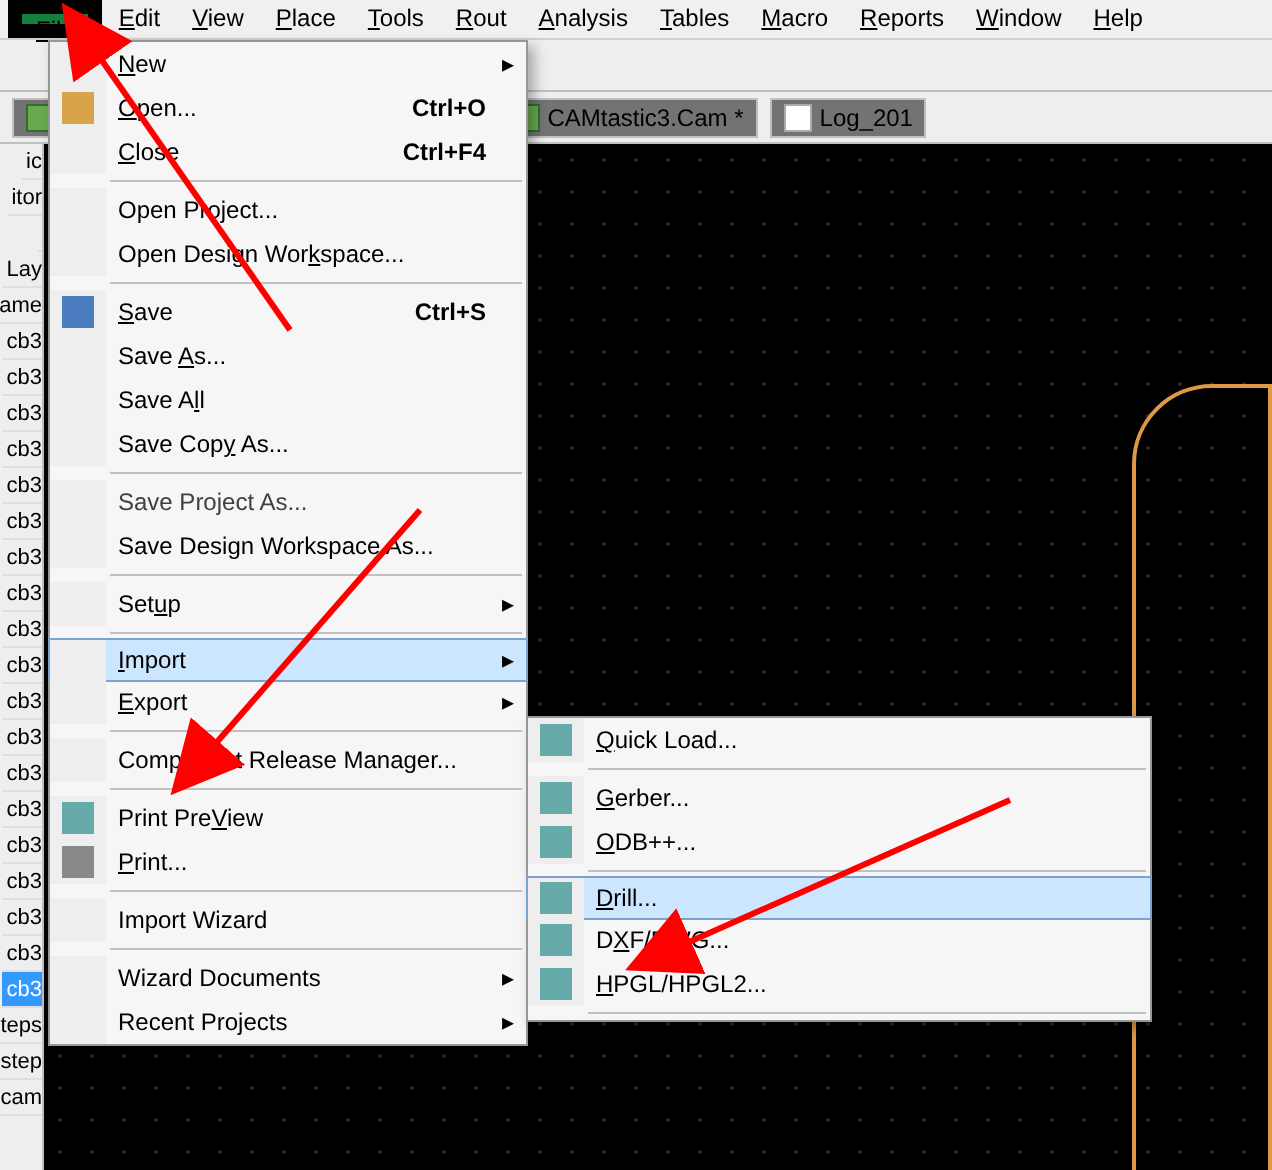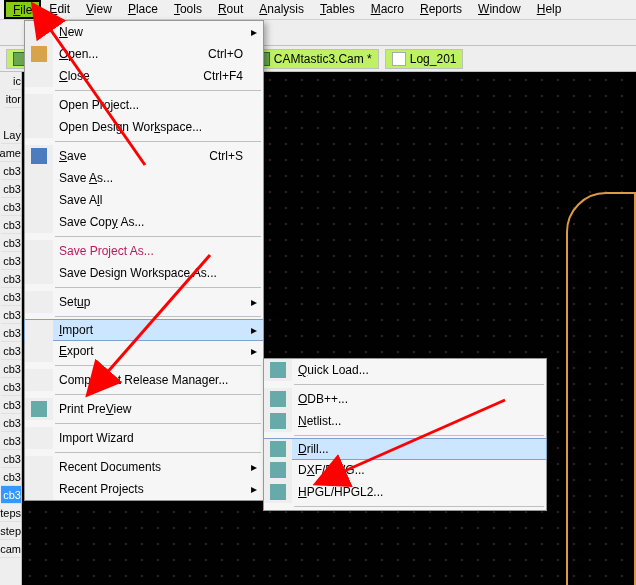--- a/index.html
+++ b/index.html
@@ -1,41 +1,41 @@
 <!DOCTYPE html>
 <html><head>
 <meta charset="utf-8">
 <style>
   * { box-sizing: border-box; margin: 0; padding: 0; font-family: Tahoma, sans-serif; font-size: 12px; }
   body { width: 636px; height: 585px; overflow: hidden; background: #f0f0f0; position: relative; }
   .menubar { display: flex; height: 20px; background: #f0f0f0; padding: 0 4px; border-bottom: 1px solid #d0d0d0; }
   .menubar-item { padding: 2px 8px; cursor: default; }
   .menubar-item .ul { text-decoration: underline; }
-  .menubar-item.active { background: #84cc16; border: 2px solid #000000; padding: 1px 7px; }
+  .menubar-item.active { background: #15803d; border: 7px solid #000000; padding: 1px 7px; }
   .toolbar { height: 26px; background: #eee; border-bottom: 1px solid #c0c0c0; display: flex; align-items: center; padding: 0 4px; gap: 4px; }
   .docbar { height: 26px; background: #eee; border-bottom: 1px solid #c0c0c0; display: flex; align-items: center; padding: 0 6px; gap: 6px; overflow: hidden; }
-  .doctab { display: flex; align-items: center; gap: 4px; padding: 2px 6px; border: 1px solid #c0c0c0; background: #bef264; white-space: nowrap; }
+  .doctab { display: flex; align-items: center; gap: 4px; padding: 2px 6px; border: 1px solid #c0c0c0; background: #737373; white-space: nowrap; }
   .doc-icon { width: 14px; height: 14px; background: #6aa84f; border: 1px solid #2e6f2e; }
   .doc-icon.log { background: #fff; border: 1px solid #aaa; }
   .sidepanel { position: absolute; left: 0; top: 72px; width: 22px; bottom: 0; background: #eee; border-right: 1px solid #c0c0c0; display: flex; flex-direction: column; align-items: flex-end; }
   .sideitem { height: 18px; font-size: 11px; padding-left: 2px; line-height: 18px; overflow: hidden; border-bottom: 1px solid #e0e0e0; }
   .sideitem.sel { background: #3399ff; color: #fff; }
   .canvas { position: absolute; left: 22px; top: 72px; right: 0; bottom: 0; background: #000; }
   .grid { position: absolute; inset: 0; background-image: radial-gradient(#3a1f1f 1px, transparent 1px); background-size: 16px 16px; }
   .pcb { position: absolute; right: 0; top: 120px; width: 70px; height: 420px; border: 2px solid #d94; border-radius: 40px 0 0 0; background: rgba(0,0,0,0); }
   .dropdown { position: absolute; background: #f6f6f6; border: 1px solid #979797; box-shadow: 3px 3px 6px rgba(0,0,0,.3); }
   .dd-item { height: 22px; display: flex; align-items: center; padding-right: 28px; position: relative; }
   .dd-iconcol { width: 28px; height: 100%; display: flex; align-items: center; justify-content: center; background: #eee; margin-right: 6px; }
   .dd-label .ul { text-decoration: underline; }
-  .dd-shortcut { position: absolute; right: 20px; }
+  .dd-shortcut { position: absolute; right: 20px; font-weight: bold; }
   .dd-arrow { position: absolute; right: 6px; }
   .dd-item.highlight { background: #cde6ff; border: 1px solid #7da2ce; margin: -1px; align-items: center; }
-  .dd-item.disabled .dd-label { color: #be185d; }
+  .dd-item.disabled .dd-label { color: #404040; }
   .dd-sep { height: 1px; margin: 3px 2px 3px 30px; background: #c0c0c0; }
-  .submenu { left: 263px; top: 358px; width: 284px; }
+  .submenu { left: 263px; top: 358px; width: 313px; }
   .mainmenu { left: 24px; top: 20px; width: 240px; }
   .ic { width: 16px; height: 16px; }
   .arrow-annot { position: absolute; pointer-events: none; }
   svg { display: block; }
 </style>
 </head>
 <body>
 
 <div class="menubar">
     <div class="menubar-item active"><span class="ul">F</span>ile</div>
@@ -182,56 +182,62 @@
       <div class="dd-iconcol"></div>
       <span class="dd-label">Component Release Manager...</span>
     </div>
     <div class="dd-sep"></div>
     <div class="dd-item">
       <div class="dd-iconcol">
         <span class="ic" style="background: rgb(102, 170, 170);"></span>
       </div>
       <span class="dd-label">Print Pre<span class="ul">V</span>iew</span>
     </div>
+    <div class="dd-item">
+      <div class="dd-iconcol">
+        <span class="ic" style="background: rgb(136, 136, 136);"></span>
+      </div>
+      <span class="dd-label"><span class="ul">P</span>rint...</span>
+    </div>
     <div class="dd-sep"></div>
     <div class="dd-item">
       <div class="dd-iconcol"></div>
       <span class="dd-label">Import Wizard</span>
     </div>
     <div class="dd-sep"></div>
     <div class="dd-item">
       <div class="dd-iconcol"></div>
-      <span class="dd-label">Recent Documents</span>
+      <span class="dd-label">Wizard Documents</span>
       <span class="dd-arrow">▸</span>
     </div>
     <div class="dd-item">
       <div class="dd-iconcol"></div>
       <span class="dd-label">Recent Projects</span>
       <span class="dd-arrow">▸</span>
     </div>
   </div>
 <div class="dropdown submenu">
     <div class="dd-item">
       <div class="dd-iconcol">
         <span class="ic" style="background: rgb(102, 170, 170);"></span>
       </div>
       <span class="dd-label"><span class="ul">Q</span>uick Load...</span>
     </div>
     <div class="dd-sep"></div>
     <div class="dd-item">
       <div class="dd-iconcol">
         <span class="ic" style="background: rgb(102, 170, 170);"></span>
       </div>
+      <span class="dd-label"><span class="ul">G</span>erber...</span>
+    </div>
+    <div class="dd-item">
+      <div class="dd-iconcol">
+        <span class="ic" style="background: rgb(102, 170, 170);"></span>
+      </div>
       <span class="dd-label"><span class="ul">O</span>DB++...</span>
-    </div>
-    <div class="dd-item">
-      <div class="dd-iconcol">
-        <span class="ic" style="background: rgb(102, 170, 170);"></span>
-      </div>
-      <span class="dd-label"><span class="ul">N</span>etlist...</span>
     </div>
     <div class="dd-sep"></div>
     <div class="dd-item highlight">
       <div class="dd-iconcol">
         <span class="ic" style="background: rgb(102, 170, 170);"></span>
       </div>
       <span class="dd-label"><span class="ul">D</span>rill...</span>
     </div>
     <div class="dd-item">
       <div class="dd-iconcol">

